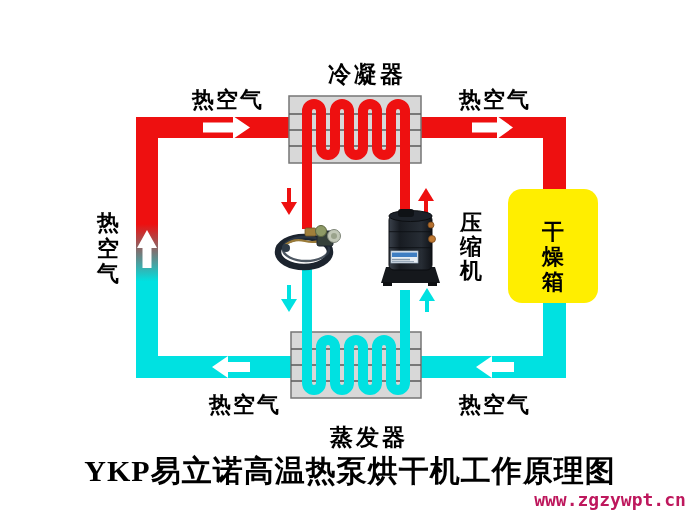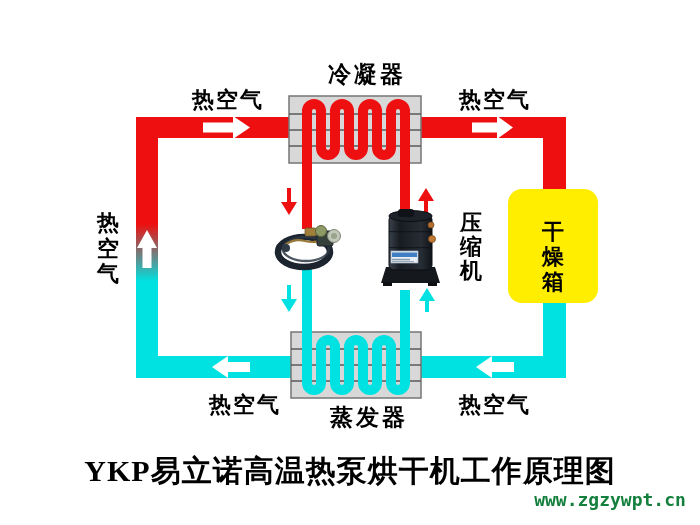--- a/index.html
+++ b/index.html
@@ -24,21 +24,21 @@
   }
   .dryer-box .vlbl{position:absolute;left:31px;top:22px;margin-top:8px;}
   .title{
     position:absolute;left:0;top:451px;width:700px;text-align:center;
     font-family:"Liberation Serif","DejaVu Serif",serif;
     font-weight:700;font-size:30px;letter-spacing:1px;color:#000;
   }
   .watermark{
     position:absolute;left:520px;top:489px;width:180px;text-align:center;
     font-family:"DejaVu Sans Mono","Liberation Mono",monospace;
-    font-weight:700;font-size:18px;color:#15803d;letter-spacing:0px;
+    font-weight:700;font-size:18px;color:#be185d;letter-spacing:0px;
   }
 </style>
 </head>
 <body>
 
 <div class="canvas">
 
   <svg class="diagram-svg" width="700" height="525" viewBox="0 0 700 525">
     <defs>
       <linearGradient id="vpipe" x1="0" y1="0" x2="0" y2="1">
@@ -134,21 +134,21 @@
     <polygon points="142.5,268 142.5,248 137,248 147,230 157,248 151.5,248 151.5,268" fill="#ffffff"></polygon>
     <polygon points="250,362 228,362 228,356 212,367 228,378 228,372 250,372" fill="#ffffff"></polygon>
     <polygon points="514,362 492,362 492,356 476,367 492,378 492,372 514,372" fill="#ffffff"></polygon>
   </svg>
 
   <div class="dryer-box">
     <div class="vlbl">干燥箱</div>
   </div>
 
   <div class="lbl lbl-big" style="left:310px;top:59px;width:96px;">冷凝器</div>
-  <div class="lbl lbl-big" style="left:312px;top:402px;width:96px;">蒸发器</div>
+  <div class="lbl lbl-big" style="left:312px;top:422px;width:96px;">蒸发器</div>
   <div class="vlbl" style="left:439px;top:211px;line-height:24px;margin-left:18px;">压缩机</div>
 
   <div class="lbl" style="left:184px;top:85px;width:80px;">热空气</div>
   <div class="lbl" style="left:451px;top:85px;width:80px;">热空气</div>
   <div class="vlbl" style="left:94px;top:210px;line-height:25.5px;">热空气</div>
   <div class="lbl" style="left:201px;top:390px;width:80px;">热空气</div>
   <div class="lbl" style="left:451px;top:390px;width:80px;">热空气</div>
 
   <div class="title">YKP易立诺高温热泵烘干机工作原理图</div>
   <div class="watermark">www.zgzywpt.cn</div>

